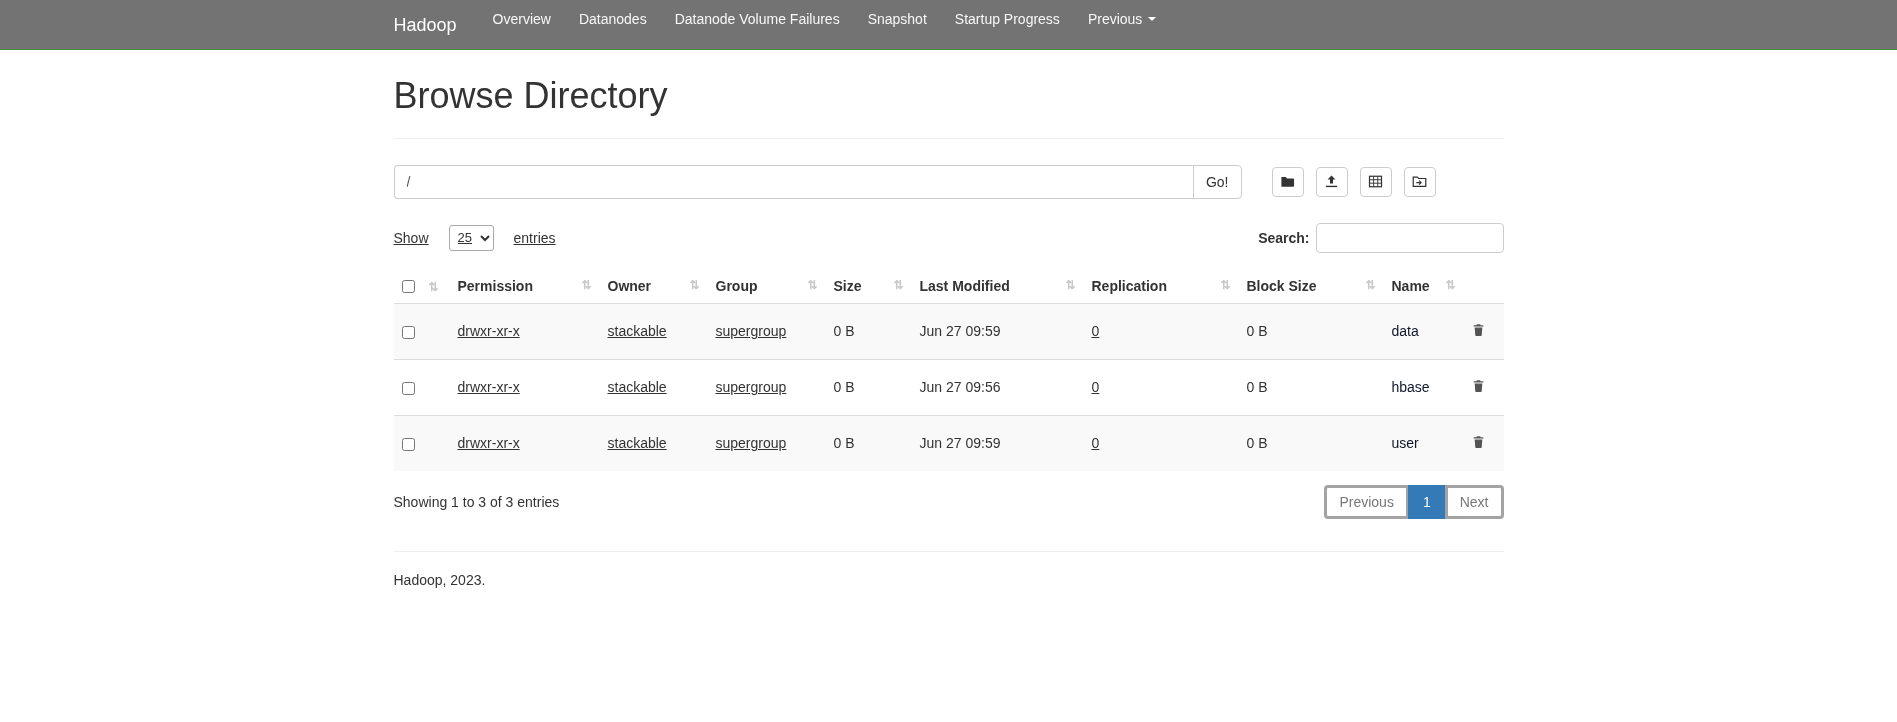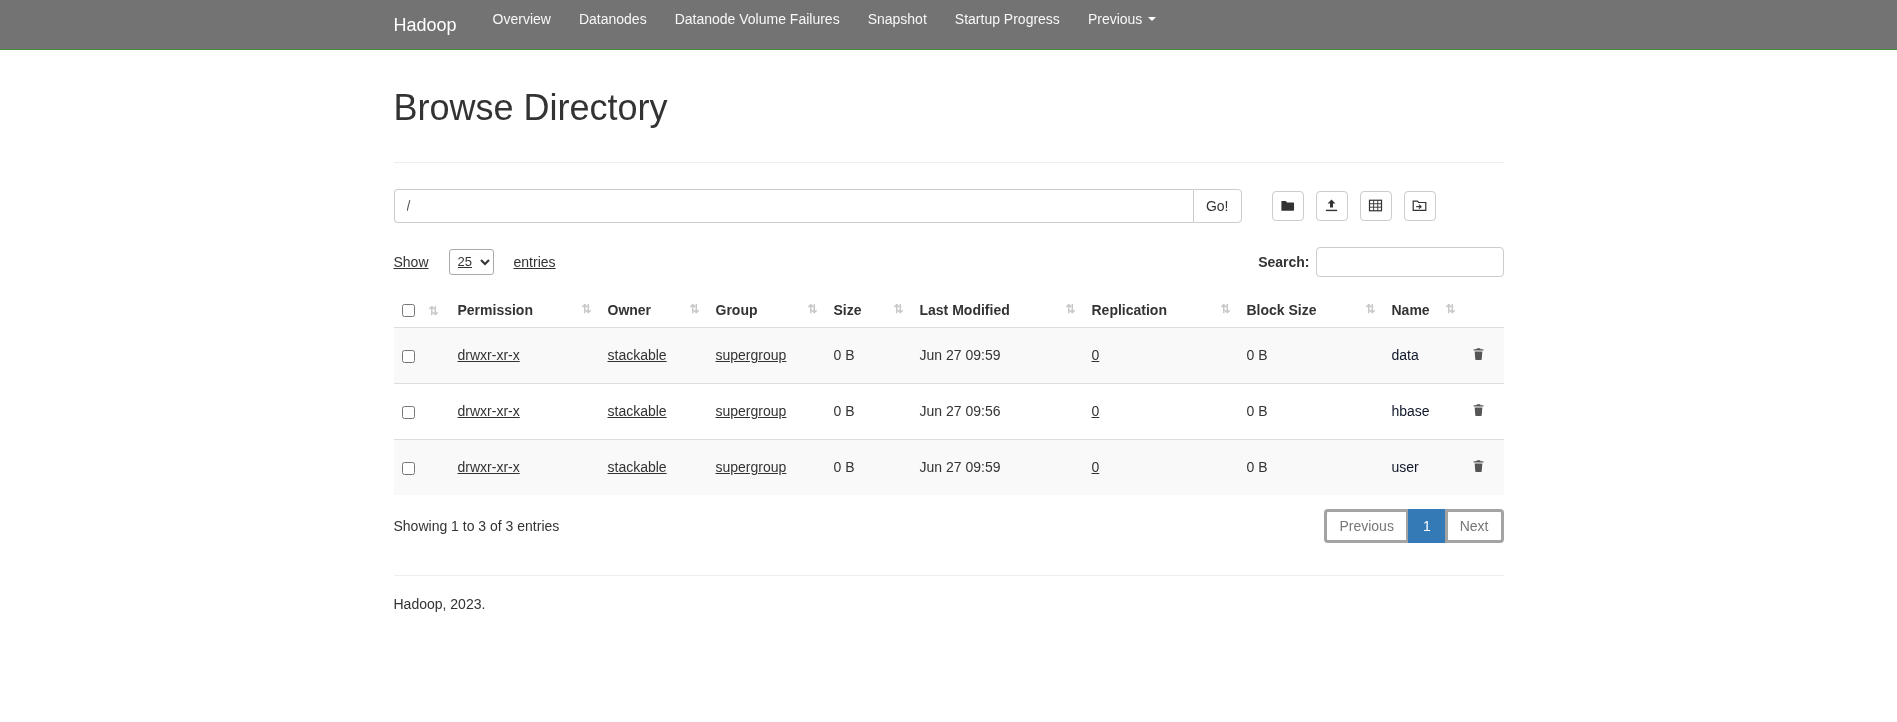--- a/index.html
+++ b/index.html
@@ -26,21 +26,21 @@
     display: flex; align-items: center; padding: 0 14px; height: 38px;
     color: rgba(255,255,255,0.95); font-size: 14px; cursor: pointer; white-space: nowrap;
   }
   .caret {
     display: inline-block; width: 0; height: 0; margin-left: 6px;
     border-left: 4px solid transparent; border-right: 4px solid transparent;
     border-top: 4px solid #fff;
   }
 
   
-  .page-header { margin: 38px 0 26px; padding-bottom: 34px; border-bottom: 1px solid #eee; }
+  .page-header { margin: 26px 0 26px; padding-bottom: 22px; border-bottom: 1px solid #eee; }
   .page-header h1 { margin: 0; font-size: 36px; font-weight: 500; line-height: 1.1; color: #333; }
 
   
   .toolbar-row { display: flex; align-items: center; margin-bottom: 24px; }
   .input-group { display: flex; width: 848px; }
   .path-input {
     flex: 1; height: 34px; padding: 6px 12px; font-size: 14px; color: #555;
     border: 1px solid #ccc; border-radius: 4px 0 0 4px; border-right: none; outline: none;
     font-family: "Liberation Sans", sans-serif;
   }

